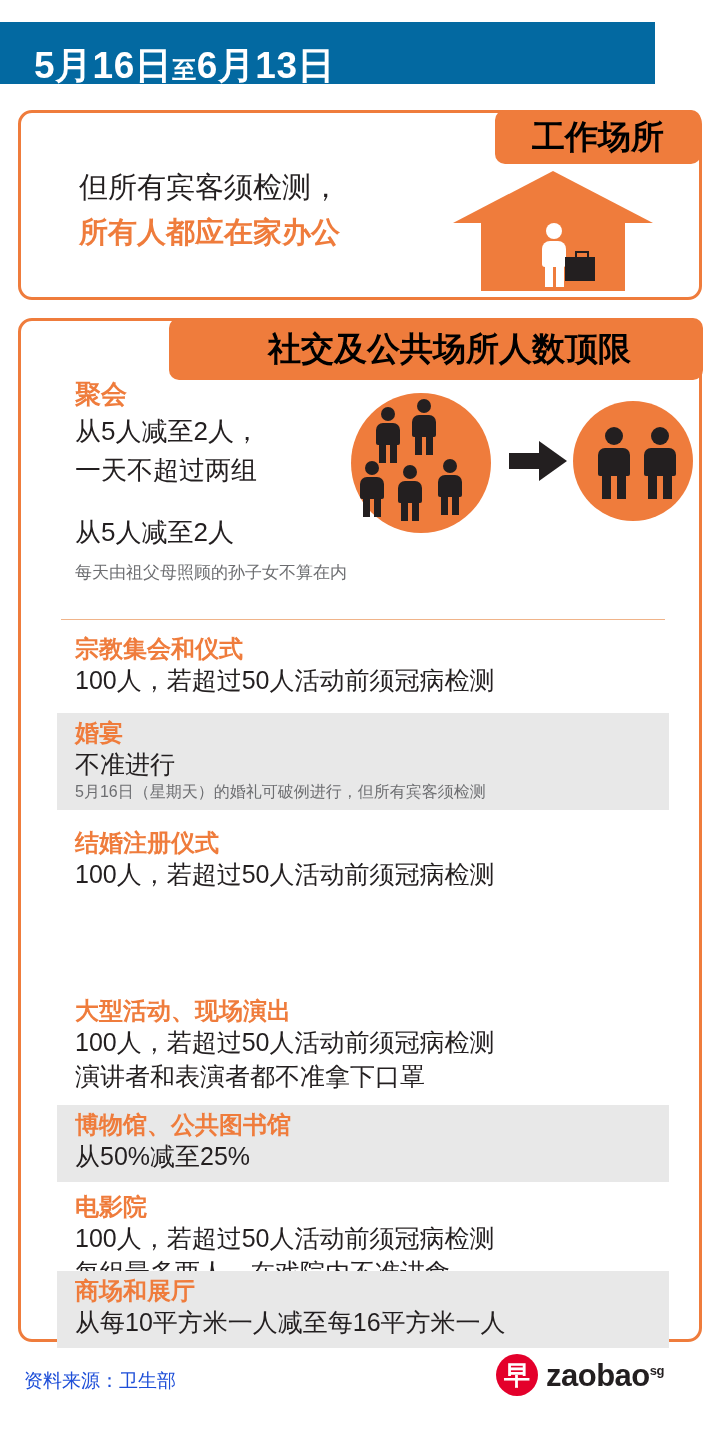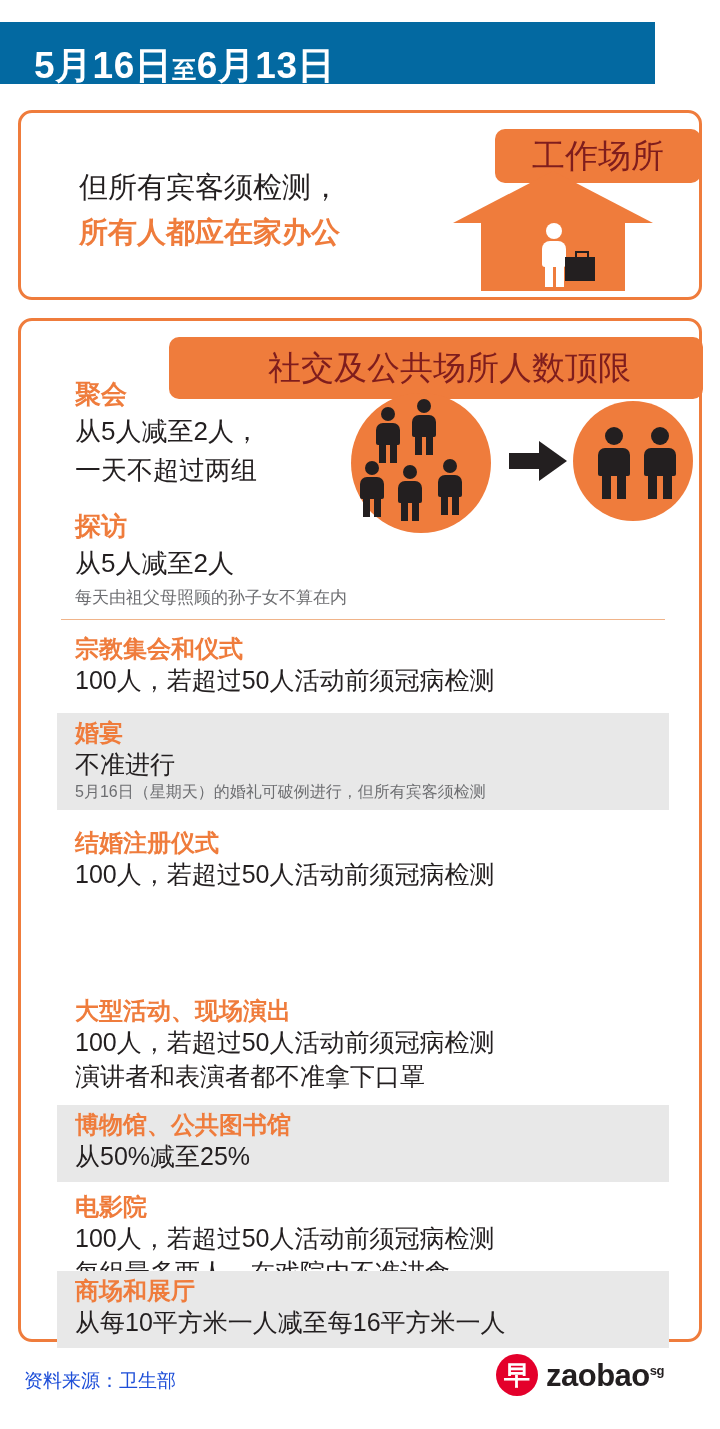--- a/index.html
+++ b/index.html
@@ -30,24 +30,24 @@
     background: #ffffff;
     border: 3px solid #ef7c3c;
     border-radius: 14px;
   }
 
   
   #workplace-card { left: 18px; top: 110px; width: 684px; height: 190px; }
   .tab-label {
     position: absolute;
     background: #ef7c3c;
-    color: #7f1d1d;
-    font-weight: normal;
+    color: #000000;
+    font-weight: bold;
     border-radius: 8px 8px 8px 8px;
-    display: flex; align-items: center; justify-content: center; margin-top: 19px;
+    display: flex; align-items: center; justify-content: center;
   }
   #workplace-tab {
     right: -2px; top: -3px; width: 206px; height: 54px;
     font-size: 33px; border-radius: 10px;
   }
   .workplace-text {
     position: absolute; left: 58px; top: 52px; width: 380px;
     font-size: 29px; line-height: 1.55;
   }
   .workplace-text .hl { color: #ef7c3c; font-weight: bold; }
@@ -101,21 +101,21 @@
   .sect { position: absolute; }
   .sect-title { color: #ef7c3c; font-weight: bold; font-size: 26px; line-height: 1.2; }
   .sect-body { font-size: 26px; line-height: 1.35; color:#231f20; }
   .sect-note { font-size: 17px; color: #6d6e71; line-height: 1.3; }
 
   
   #gatherings { left: 54px; top: 58px; width: 300px; }
   #gatherings .sect-body { margin-top: 4px; }
   #visits { left: 54px; top: 190px; width: 420px; }
   #visits .sect-body { margin-top: 4px; }
-  #visits .sect-note { margin-top: 6px; }
+  #visits .sect-note { margin-top: 12px; }
 
   .divider {
     position: absolute; left: 40px; top: 298px; width: 604px; height: 1px;
     background: #f0b48a;
   }
 
   
   .cluster { position: absolute; left: 330px; top: 72px; width: 330px; height: 140px; }
   .circle-big {
     position: absolute; left: 0; top: 0; width: 140px; height: 140px;
@@ -255,21 +255,20 @@
       </div>
       <div class="pp" style="left:290px; top:34px; width:38px; height:72px;">
         <div class="h" style="left:10px; top:0; width:18px; height:18px;"></div>
         <div class="b" style="left:3px; top:21px; width:32px; height:28px;"></div>
         <div class="l1" style="left:7px; top:48px; width:9px; height:24px;"></div>
         <div class="l2" style="left:22px; top:48px; width:9px; height:24px;"></div>
       </div>
     </div>
 
     <div class="sect" id="visits">
-      <div class="sect-title">探访</div>
       <div class="sect-body">从5人减至2人</div>
       <div class="sect-note">每天由祖父母照顾的孙子女不算在内</div>
     </div>
 
     <div class="divider"></div>
 
     <div class="row" style="top:308px;">
       <div class="sect-title">宗教集会和仪式</div>
       <div class="sect-body">100人，若超过50人活动前须冠病检测</div>
     </div>

